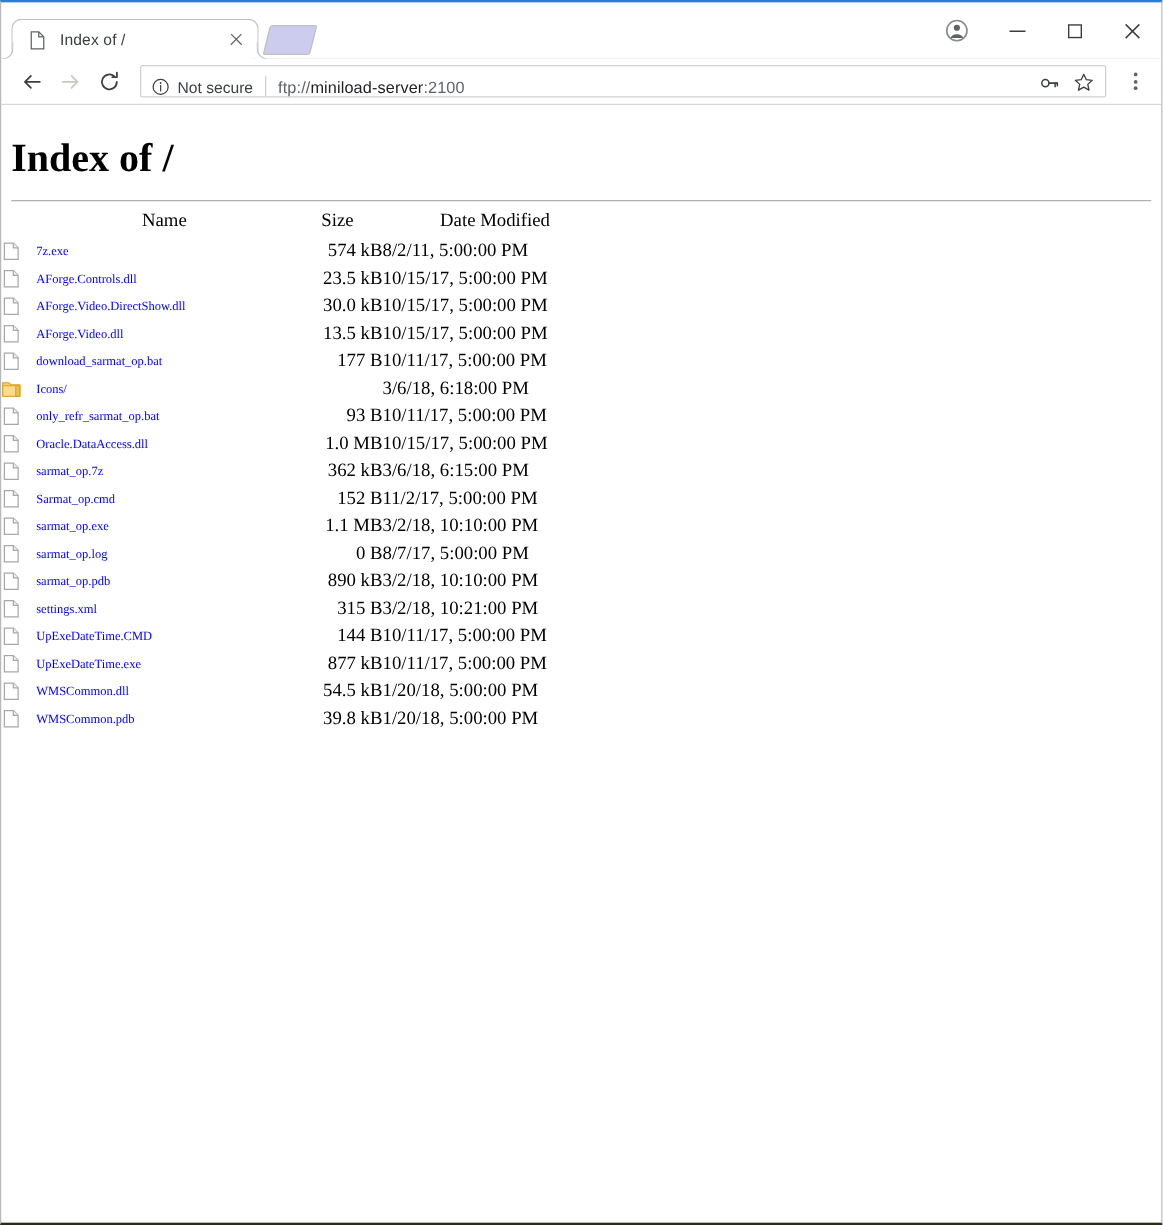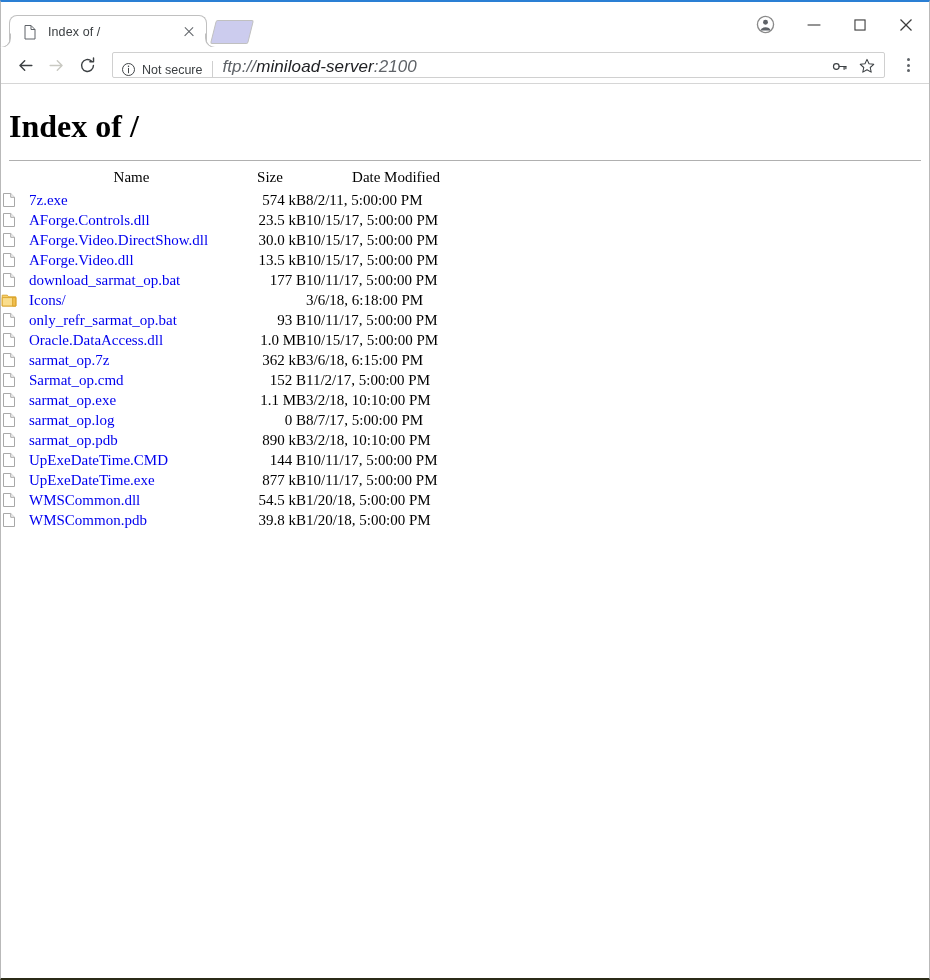--- a/index.html
+++ b/index.html
@@ -175,27 +175,26 @@
     white-space: nowrap;
   }
   .omni-sep {
     width: 1px;
     height: 16px;
     background: #cfcfcf;
     margin: 0 9px 0 10px;
     flex: 0 0 1px;
   }
   .urltext {
-    font-size: 17px;
+    font-size: 13px;
     color: #5f6368;
     white-space: nowrap;
     overflow: hidden;
     flex: 1 1 auto;
     letter-spacing: 0.1px;
-    font-style: italic;
   }
   .urltext .host { color: #202124; }
   .omni-icon {
     flex: 0 0 auto;
     width: 22px; height: 22px;
     display: flex; align-items: center; justify-content: center;
     margin-left: 6px;
     cursor: pointer;
   }
   .menubtn {
@@ -278,21 +277,21 @@
   td.cell-date { text-align: left; padding-right: 0; }
 
   th.h-name { text-align: center; }
   th.h-size { text-align: center; }
   th.h-date { text-align: center; }
 
   a.entry {
     color: #0000ee;
     text-decoration: none;
     font-family: "Liberation Serif", serif;
-    font-size: 15px;
+    font-size: 10px;
   }
 
   .ficon { display: block; width: 16px; height: 16px; }
 </style>
 </head>
 <body>
 
 <div id="window">
 
   <div id="tabstrip">
@@ -589,20 +588,33 @@
     <td class="cell-date">3/2/18, 10:10:00 PM</td>
   </tr>
           <tr>
     <td class="cell-icon">
               <svg class="ficon" viewBox="0 0 16 16" aria-hidden="true">
                 <path d="M2.5 1.5 h7.2 l3.8 3.8 v9.2 h-11 z" fill="#ffffff" stroke="#a8a8a8" stroke-width="1"></path>
                 <path d="M9.7 1.5 v3.8 h3.8" fill="#f2f2f2" stroke="#a8a8a8" stroke-width="1"></path>
               </svg>
             </td>
     <td class="cell-name">
+      <a class="entry" href="#">settings.xml</a>
+    </td>
+    <td class="cell-size">315 B</td>
+    <td class="cell-date">3/2/18, 10:21:00 PM</td>
+  </tr>
+          <tr>
+    <td class="cell-icon">
+              <svg class="ficon" viewBox="0 0 16 16" aria-hidden="true">
+                <path d="M2.5 1.5 h7.2 l3.8 3.8 v9.2 h-11 z" fill="#ffffff" stroke="#a8a8a8" stroke-width="1"></path>
+                <path d="M9.7 1.5 v3.8 h3.8" fill="#f2f2f2" stroke="#a8a8a8" stroke-width="1"></path>
+              </svg>
+            </td>
+    <td class="cell-name">
       <a class="entry" href="#">UpExeDateTime.CMD</a>
     </td>
     <td class="cell-size">144 B</td>
     <td class="cell-date">10/11/17, 5:00:00 PM</td>
   </tr>
           <tr>
     <td class="cell-icon">
               <svg class="ficon" viewBox="0 0 16 16" aria-hidden="true">
                 <path d="M2.5 1.5 h7.2 l3.8 3.8 v9.2 h-11 z" fill="#ffffff" stroke="#a8a8a8" stroke-width="1"></path>
                 <path d="M9.7 1.5 v3.8 h3.8" fill="#f2f2f2" stroke="#a8a8a8" stroke-width="1"></path>

